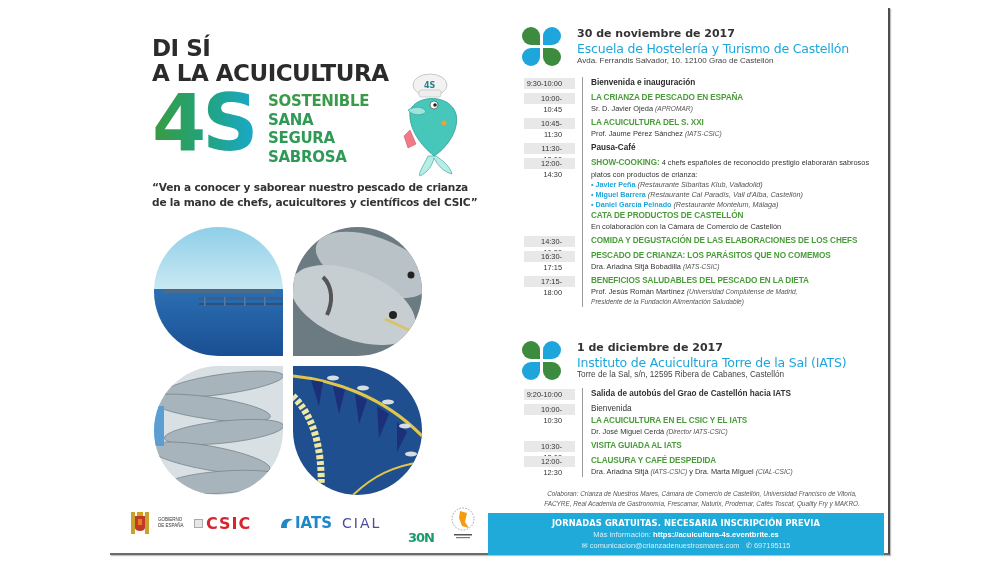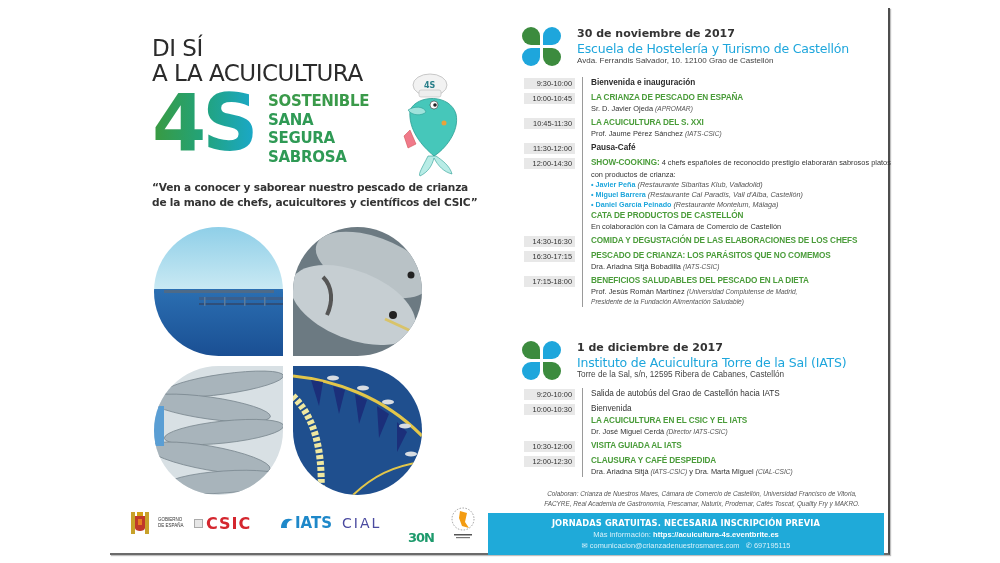--- a/index.html
+++ b/index.html
@@ -11,21 +11,21 @@
     background: #ffffff;
     border-right: 2px solid #4d4d4d;
     border-bottom: 2px solid #6b6b6b;
     box-shadow: 1px 1px 1px rgba(0,0,0,0.25);
   }
 
   
   .left { position: absolute; left: 0; top: 0; width: 380px; height: 100%; }
   .title1 {
     position: absolute; left: 42px; top: 27px;
-    font-family: "DejaVu Sans", sans-serif; font-weight: normal;
+    font-family: "DejaVu Sans", sans-serif; font-weight: bold;
     font-size: 23px; letter-spacing: -0.5px; color: #2b2b2b; line-height: 26px;
   }
   .title2 { top: 52px; }
   .big4s {
     position: absolute; left: 42px; top: 74px;
     font-family: "DejaVu Sans", sans-serif; font-weight: bold;
     font-size: 78px; line-height: 82px; letter-spacing: -4px;
     background: linear-gradient(90deg, #3a9a3f 0%, #22a37a 50%, #1aa8c8 100%);
     -webkit-background-clip: text; background-clip: text; color: transparent;
   }
@@ -66,23 +66,23 @@
   .vh-name { font-family: "DejaVu Sans", sans-serif; font-size: 12.5px; color: #1ea6dc; line-height: 15px; letter-spacing: -0.2px; }
   .vh-addr { font-size: 8px; color: #444; line-height: 10px; }
 
   .timeline { position: absolute; left: 36px; width: 370px; }
   .timeline::before {
     content: ""; position: absolute; left: 58px; top: 0; bottom: 0; width: 1px; background: #9a9a9a;
   }
   .slot { position: relative; display: flex; }
   .time {
     width: 51px; height: 11px; background: #e8e8e8; font-size: 7.4px; color: #333;
-    text-align: right; padding-right: 3px; line-height: 11px; flex-shrink: 0; margin-top: 1px;
-  }
-  .content { padding-left: 8px; width: 315px; margin-left: 8px; }
+    text-align: right; padding-right: 13px; line-height: 11px; flex-shrink: 0; margin-top: 1px;
+  }
+  .content { padding-left: 16px; width: 315px; }
   .t-black { font-weight: bold; font-size: 8.2px; color: #2b2b2b; line-height: 12px; }
   .t-green { font-weight: bold; font-size: 8.2px; color: #4a9c3a; line-height: 12px; letter-spacing: -0.1px; }
   .t-body { font-size: 7.4px; color: #333; line-height: 10px; }
   .t-it { font-style: italic; font-size: 6.6px; color: #555; }
   .chef { font-size: 7.2px; line-height: 10px; color: #555; }
   .chef b { color: #1ea6dc; }
   .chef .dot { color: #1ea6dc; font-weight: bold; }
 
   .collab {
     position: absolute; left: 32px; top: 481px; width: 364px;
@@ -334,21 +334,21 @@
         <div class="vh-date">1 de diciembre de 2017</div>
         <div class="vh-name">Instituto de Acuicultura Torre de la Sal (IATS)</div>
         <div class="vh-addr" style="font-size:8.2px">Torre de la Sal, s/n, 12595 Ribera de Cabanes, Castellón</div>
       </div>
     </div>
 
     <div class="timeline" style="top:380px;">
       <div class="slot" style="margin-bottom:3px">
         <div class="time">9:20-10:00</div>
         <div class="content">
-            <div class="t-black" style="font-weight:normal;color:#333">Salida de autobús del Grao de Castellón hacia IATS</div>
+            <div class="t-black" style="font-weight:bold;color:#333">Salida de autobús del Grao de Castellón hacia IATS</div>
           </div>
       </div>
       <div class="slot" style="margin-bottom:3px">
         <div class="time">10:00-10:30</div>
         <div class="content">
           <div class="t-black" style="font-weight:normal;color:#333">Bienvenida</div>
           <div class="t-green">LA ACUICULTURA EN EL CSIC Y EL IATS</div>
           <div class="t-body"><span>Dr. José Miguel Cerdá</span> <span class="t-it">(Director IATS-CSIC)</span></div>
         </div>
       </div>

